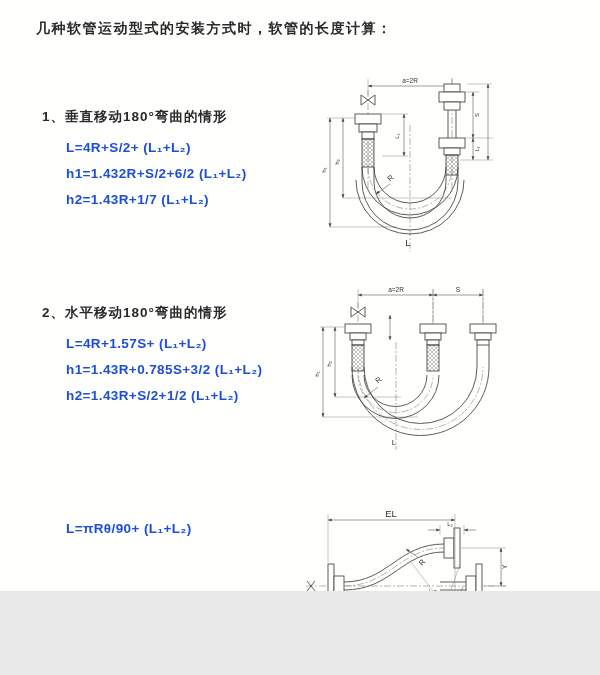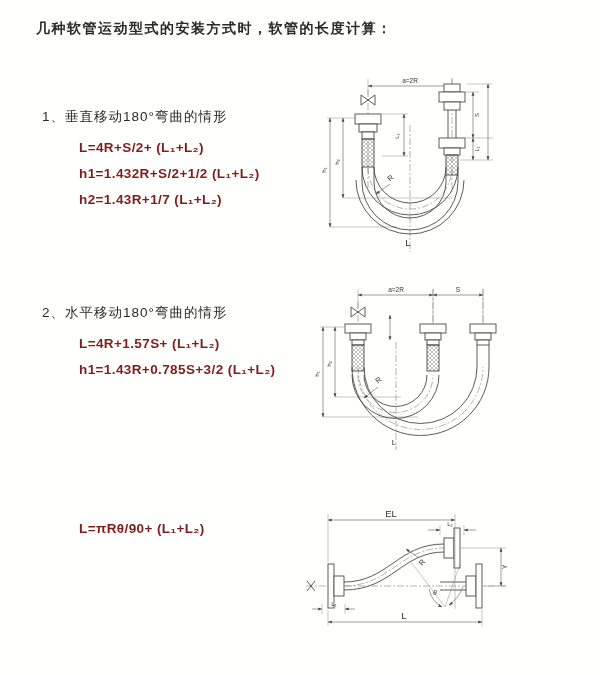--- a/index.html
+++ b/index.html
@@ -1,46 +1,47 @@
 <!DOCTYPE html>
 <html><head>
 <meta charset="utf-8">
 <style>
   html,body{margin:0;padding:0;background:#e8e8e8;font-family:"Liberation Sans",sans-serif;}
-  #page{position:relative;width:600px;height:675px;background:#fffffe;overflow:hidden;color:#242424;}
+  #page{position:relative;width:600px;height:591px;background:#fffffe;overflow:hidden;color:#242424;}
   #title{position:absolute;left:36px;top:20px;font-size:14px;font-weight:700;letter-spacing:1.5px;color:#2a2a2a;}
   .section{position:absolute;left:42px;}
-  .heading{font-size:13.5px;font-weight:400;letter-spacing:1px;color:#2a2a2a;margin-bottom:9px;}
-  .formula{margin-left:37px;font-size:13.5px;font-weight:600;letter-spacing:.4px;line-height:26px;color:#7f1d1d;}
+  .heading{font-size:13.5px;font-weight:700;letter-spacing:1px;color:#2a2a2a;margin-bottom:9px;}
+  .formula{margin-left:24px;font-size:13.5px;font-weight:600;letter-spacing:.4px;line-height:26px;color:#1d4ed8;}
   .diag{position:absolute;}
   svg text{font-family:"Liberation Sans",sans-serif;fill:#333;}
   svg .ln{stroke:#4a4a4a;stroke-width:.9;fill:none;}
   svg .fit{stroke:#4a4a4a;stroke-width:.9;fill:#fffffe;}
   svg .dim{stroke:#5a5a5a;stroke-width:.6;fill:none;}
   svg .ext{stroke:#8a8a8a;stroke-width:.5;fill:none;}
   svg .cl{stroke:#777;stroke-width:.55;fill:none;stroke-dasharray:7 2 2 2;}
 </style>
 </head>
 <body>
 
 <div id="page">
 
   <div id="title">几种软管运动型式的安装方式时，软管的长度计算：</div>
 
   <div class="section" style="top:108px;">
     <div class="heading">1、垂直移动180°弯曲的情形</div>
     <div class="formula">L=4R+S/2+ (L₁+L₂)</div>
-    <div class="formula">h1=1.432R+S/2+1/2 (L₁+L₂)</div>
+    <div class="formula">h1=1.432R+S/2+6/2 (L₁+L₂)</div>
     <div class="formula">h2=1.43R+1/7 (L₁+L₂)</div>
   </div>
 
   <div class="section" style="top:304px;">
     <div class="heading">2、水平移动180°弯曲的情形</div>
     <div class="formula">L=4R+1.57S+ (L₁+L₂)</div>
     <div class="formula">h1=1.43R+0.785S+3/2 (L₁+L₂)</div>
+    <div class="formula">h2=1.43R+S/2+1/2 (L₁+L₂)</div>
   </div>
 
   <div class="section" style="top:516px;">
     <div class="formula">L=πRθ/90+ (L₁+L₂)</div>
   </div>
 
   <svg class="diag" style="left:312px;top:70px;" width="235" height="190" viewBox="0 0 235 190">
     <defs>
       <marker id="a1" viewBox="0 0 10 10" refX="9" refY="5" markerWidth="7" markerHeight="7" orient="auto-start-reverse">
         <path d="M0,1.5 L9.5,5 L0,8.5 Z" fill="#4a4a4a"></path>

